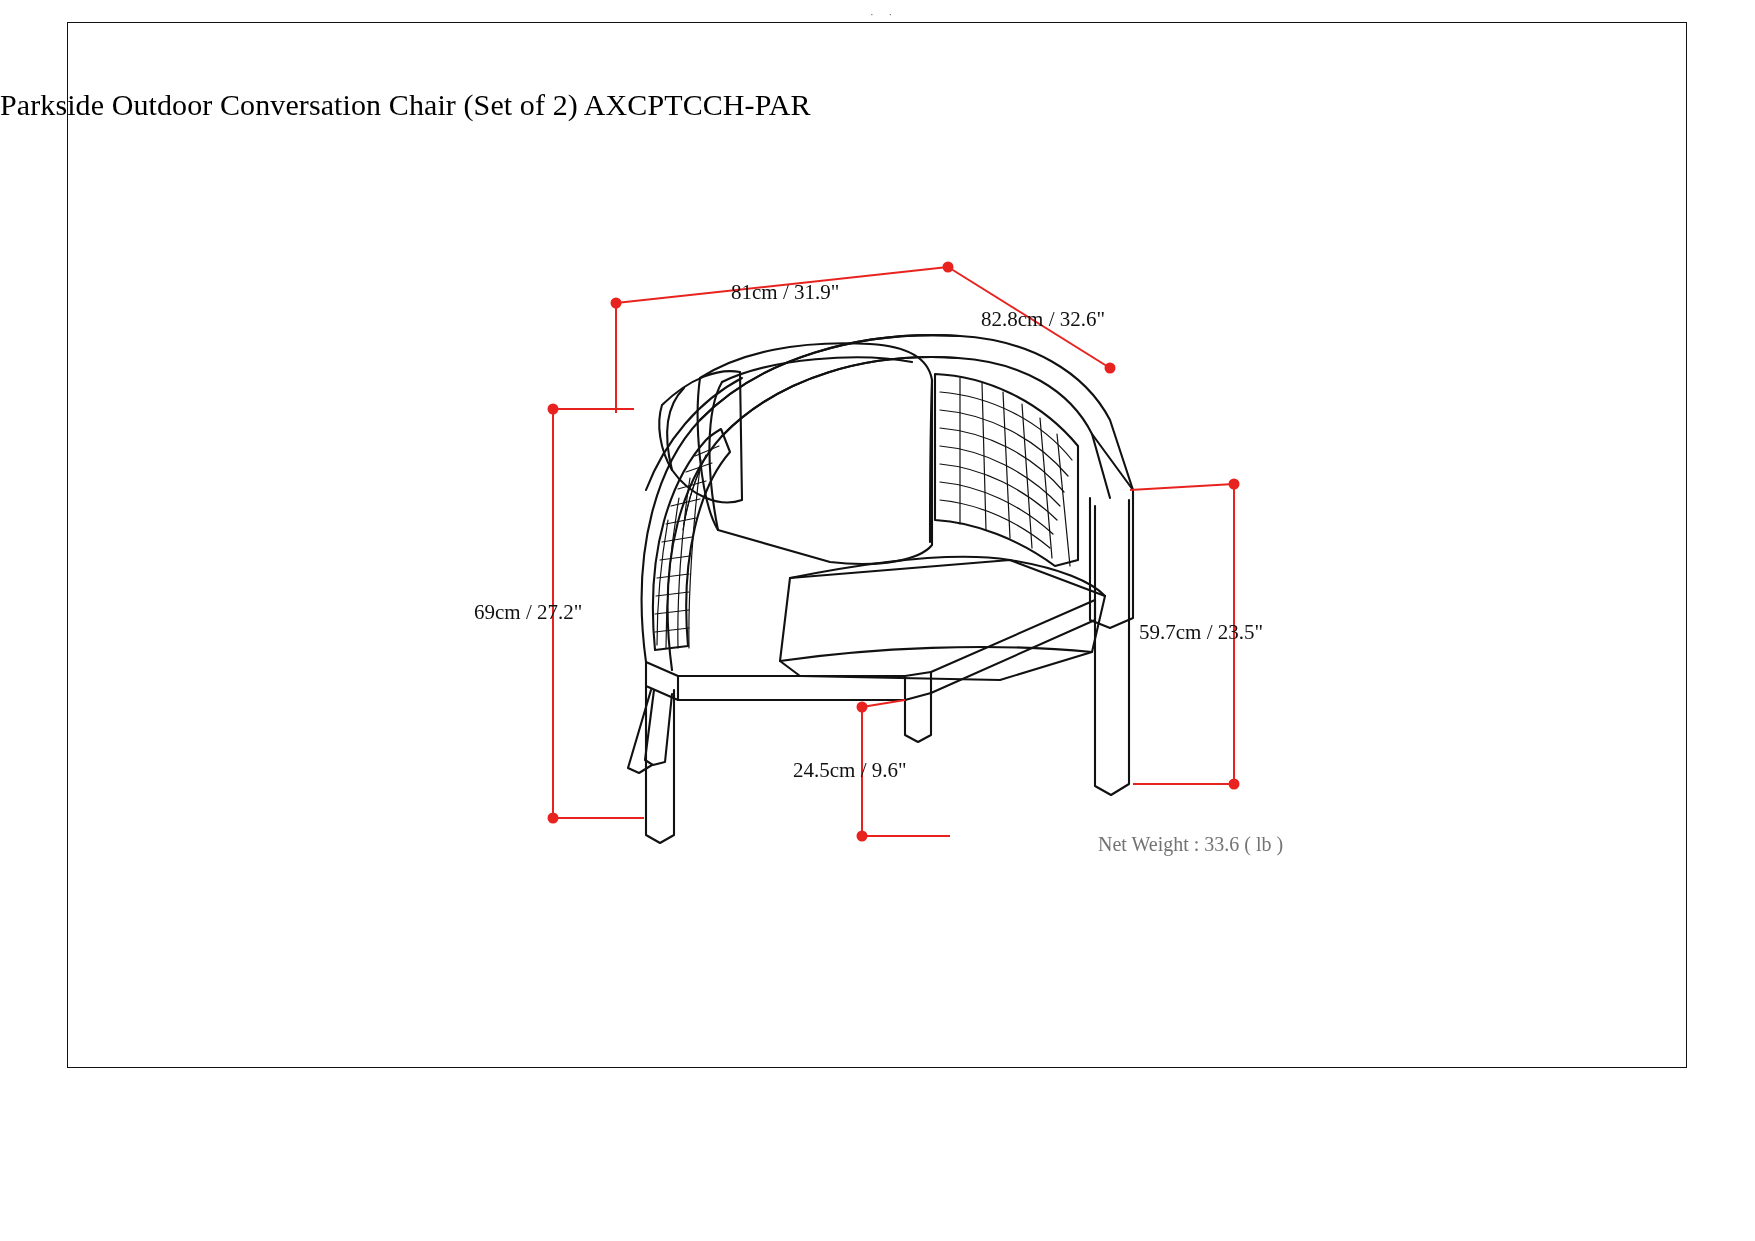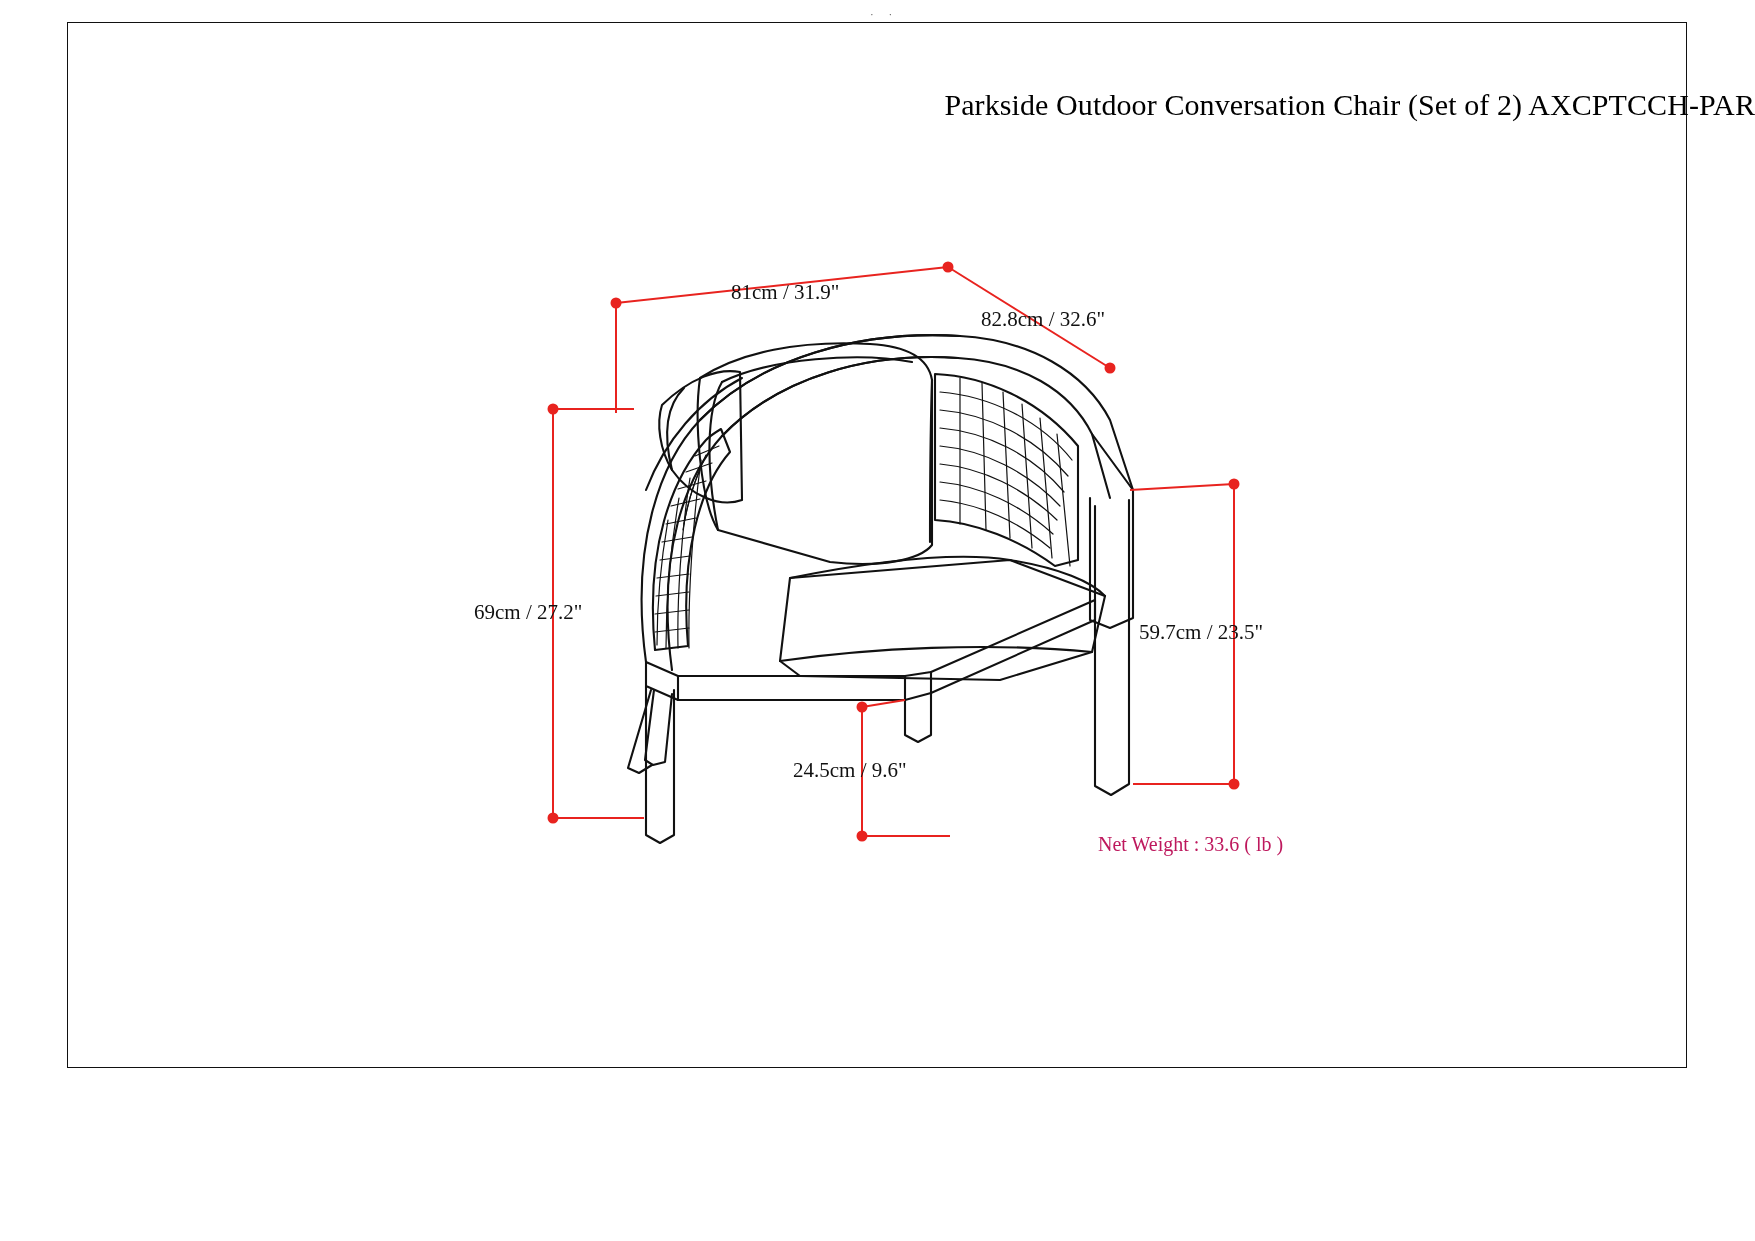--- a/index.html
+++ b/index.html
@@ -29,21 +29,21 @@
     height: 1046px;
     border: 1.5px solid #111111;
     box-sizing: border-box;
     background: #ffffff;
   }
   #title {
     position: absolute;
     left: 0;
     top: 88px;
     width: 1755px;
-    text-align: right;
+    text-align: left;
     font-size: 30px;
     font-family: "Liberation Serif", serif;
     color: #000000;
     letter-spacing: 0.1px;
     white-space: nowrap;
   }
   #drawing {
     position: absolute;
     left: 0;
     top: 0;
@@ -56,21 +56,21 @@
     font-size: 21px;
     color: #111111;
     white-space: nowrap;
   }
   #weight-label {
     position: absolute;
     left: 1098px;
     top: 833px;
     font-family: "Liberation Serif", serif;
     font-size: 20px;
-    color: #be185d;
+    color: #737373;
     white-space: nowrap;
   }
   #tiny-top-mark {
     position: absolute;
     left: 870px;
     top: 8px;
     font-family: "Liberation Serif", serif;
     font-size: 11px;
     color: #555555;
     letter-spacing: 6px;

